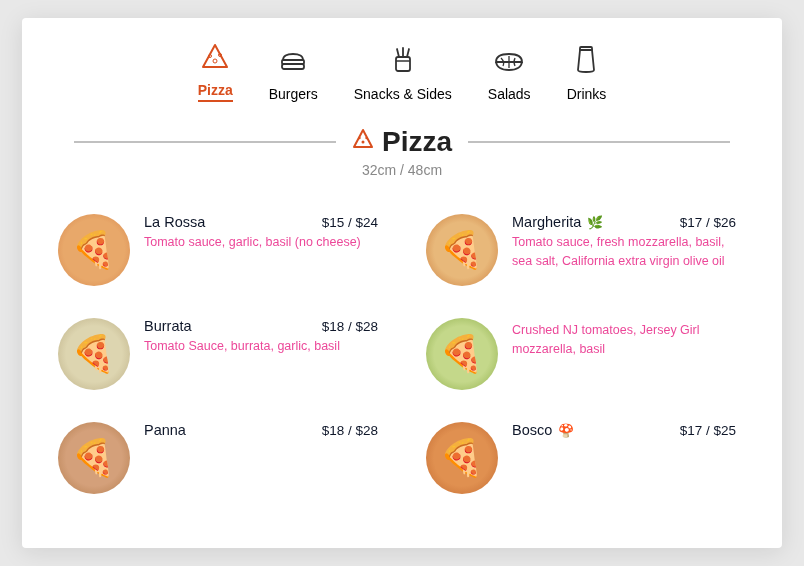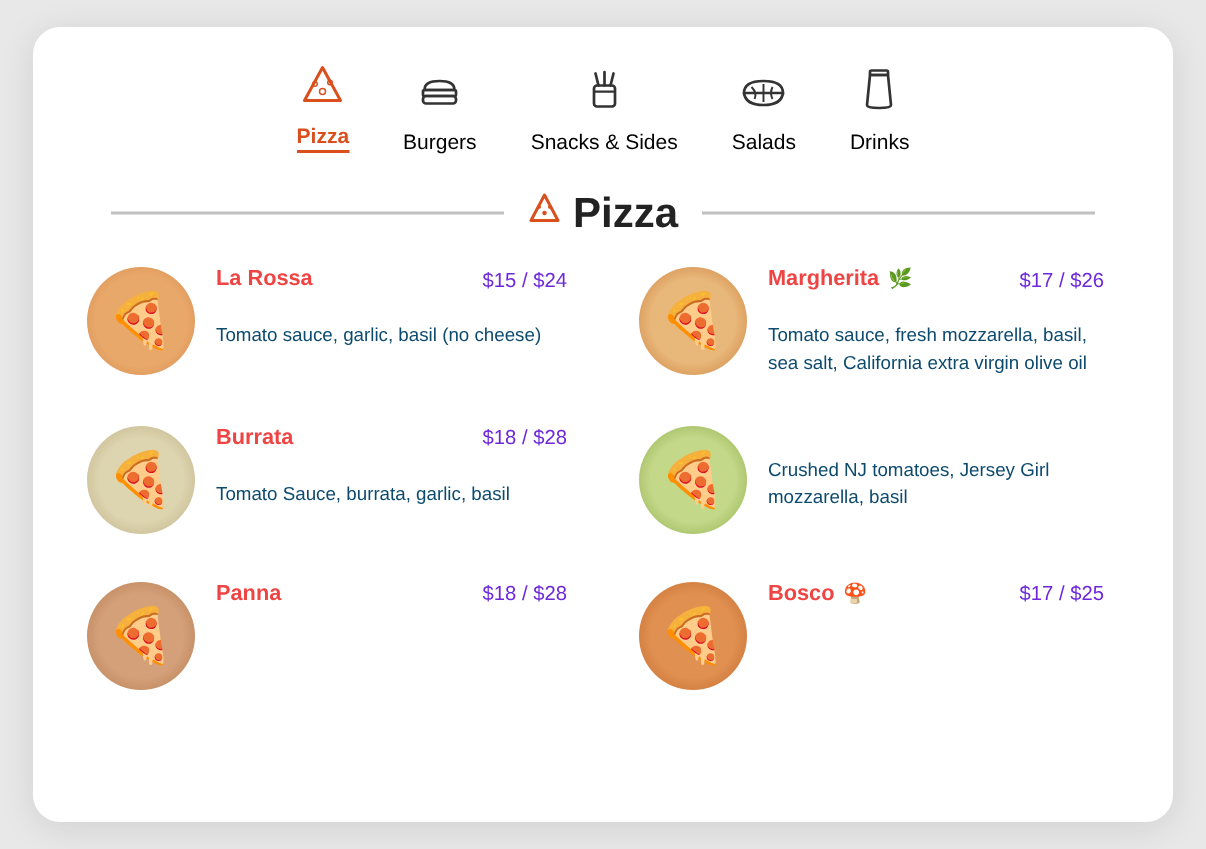--- a/index.html
+++ b/index.html
@@ -6,21 +6,21 @@
     body {
       background: #e8e8e8;
       display: flex;
       align-items: center;
       justify-content: center;
       min-height: 100vh;
       font-family: -apple-system, BlinkMacSystemFont, 'Segoe UI', sans-serif;
     }
     .card {
       background: #fff;
-      border-radius: 18px;
+      border-radius: 4px;
       width: 760px;
       min-height: 530px;
       padding: 24px 36px 32px;
       box-shadow: 0 4px 24px rgba(0,0,0,0.10);
     }
     
     .nav {
       display: flex;
       align-items: flex-end;
       justify-content: center;
@@ -118,34 +118,34 @@
     }
     .item-name-row {
       display: flex;
       align-items: center;
       justify-content: space-between;
       gap: 8px;
       flex-wrap: wrap;
     }
     .item-name {
       font-size: 14.5px;
-      font-weight: 700;
-      color: #ef4444;
+      font-weight: 400;
+      color: #0f172a;
     }
     .item-price {
       font-size: 13.5px;
-      color: #6d28d9;
+      color: #0f172a;
       white-space: nowrap;
       font-weight: 500;
       text-align: center;
     }
     .item-desc {
       font-size: 12.5px;
-      color: #0c4a6e;
-      margin-top: 20px;
+      color: #ec4899;
+      margin-top: 3px;
       line-height: 1.5;
     }
     .badge-icon {
       font-size: 13px;
       margin-left: 2px;
     }
     
     .pizza-la-rossa { background: radial-gradient(circle, #e8a86a 60%, #d4834a 100%); }
     .pizza-margherita { background: radial-gradient(circle, #e8b87a 55%, #c97a3a 100%); }
     .pizza-burrata { background: radial-gradient(circle, #ddd5b0 55%, #b8aa80 100%); }
@@ -235,20 +235,21 @@
           <polygon points="11,2 20,19 2,19" stroke="#d94f1e" stroke-width="2" fill="none" stroke-linejoin="round"></polygon>
           <circle cx="11" cy="14" r="1.5" fill="#d94f1e"></circle>
           <circle cx="7.5" cy="10" r="1.2" fill="#d94f1e"></circle>
           <circle cx="14.5" cy="10" r="1.2" fill="#d94f1e"></circle>
           <line x1="2" y1="19" x2="20" y2="19" stroke="#d94f1e" stroke-width="2"></line>
         </svg>
       </span>
       <h1 class="section-title">Pizza</h1>
     </div>
   </div>
+  <p class="section-subtitle">32cm / 48cm</p>
 
   <div class="menu-grid">
 
     <div class="menu-item">
       <div class="pizza-circle pizza-la-rossa">🍕</div>
       <div class="item-info">
         <div class="item-name-row">
           <span class="item-name">La Rossa</span>
           <span class="item-price">$15 / $24</span>
         </div>

